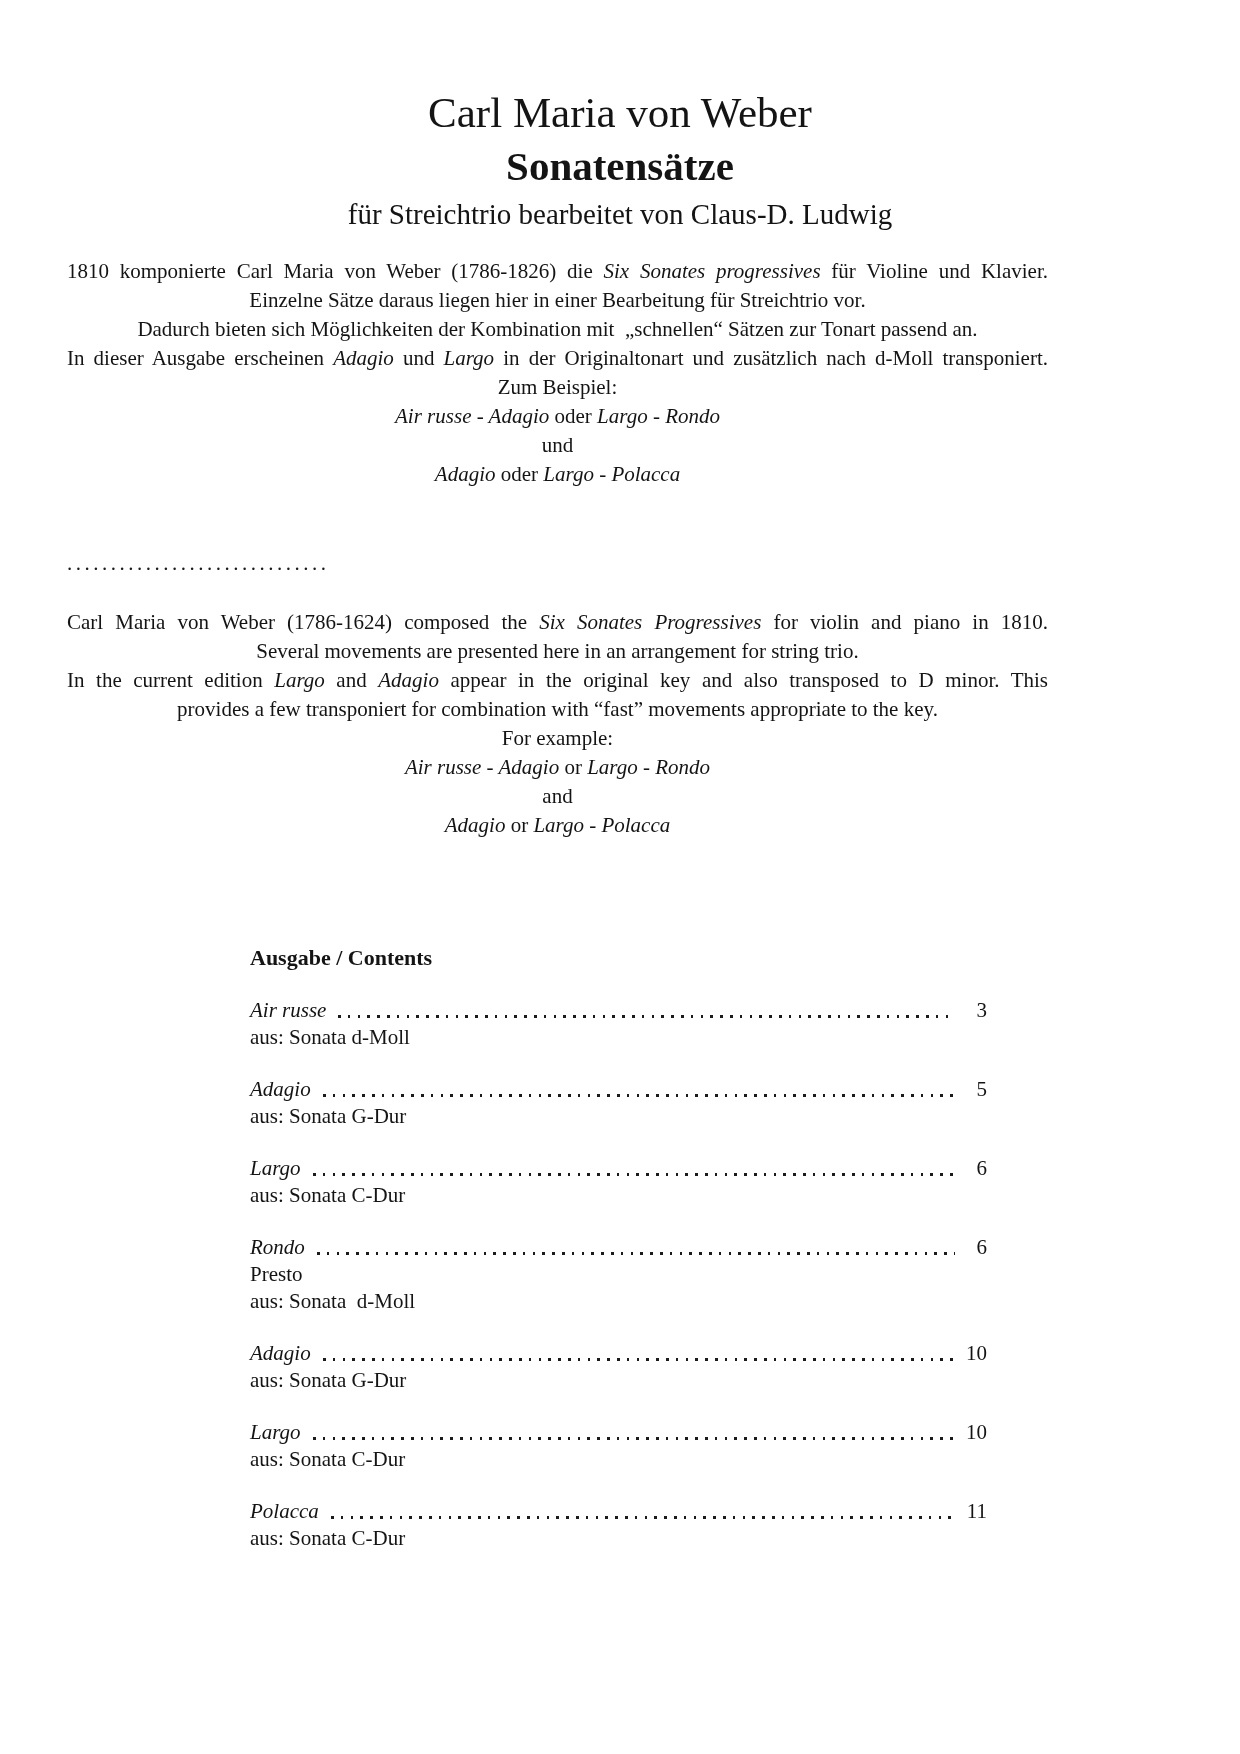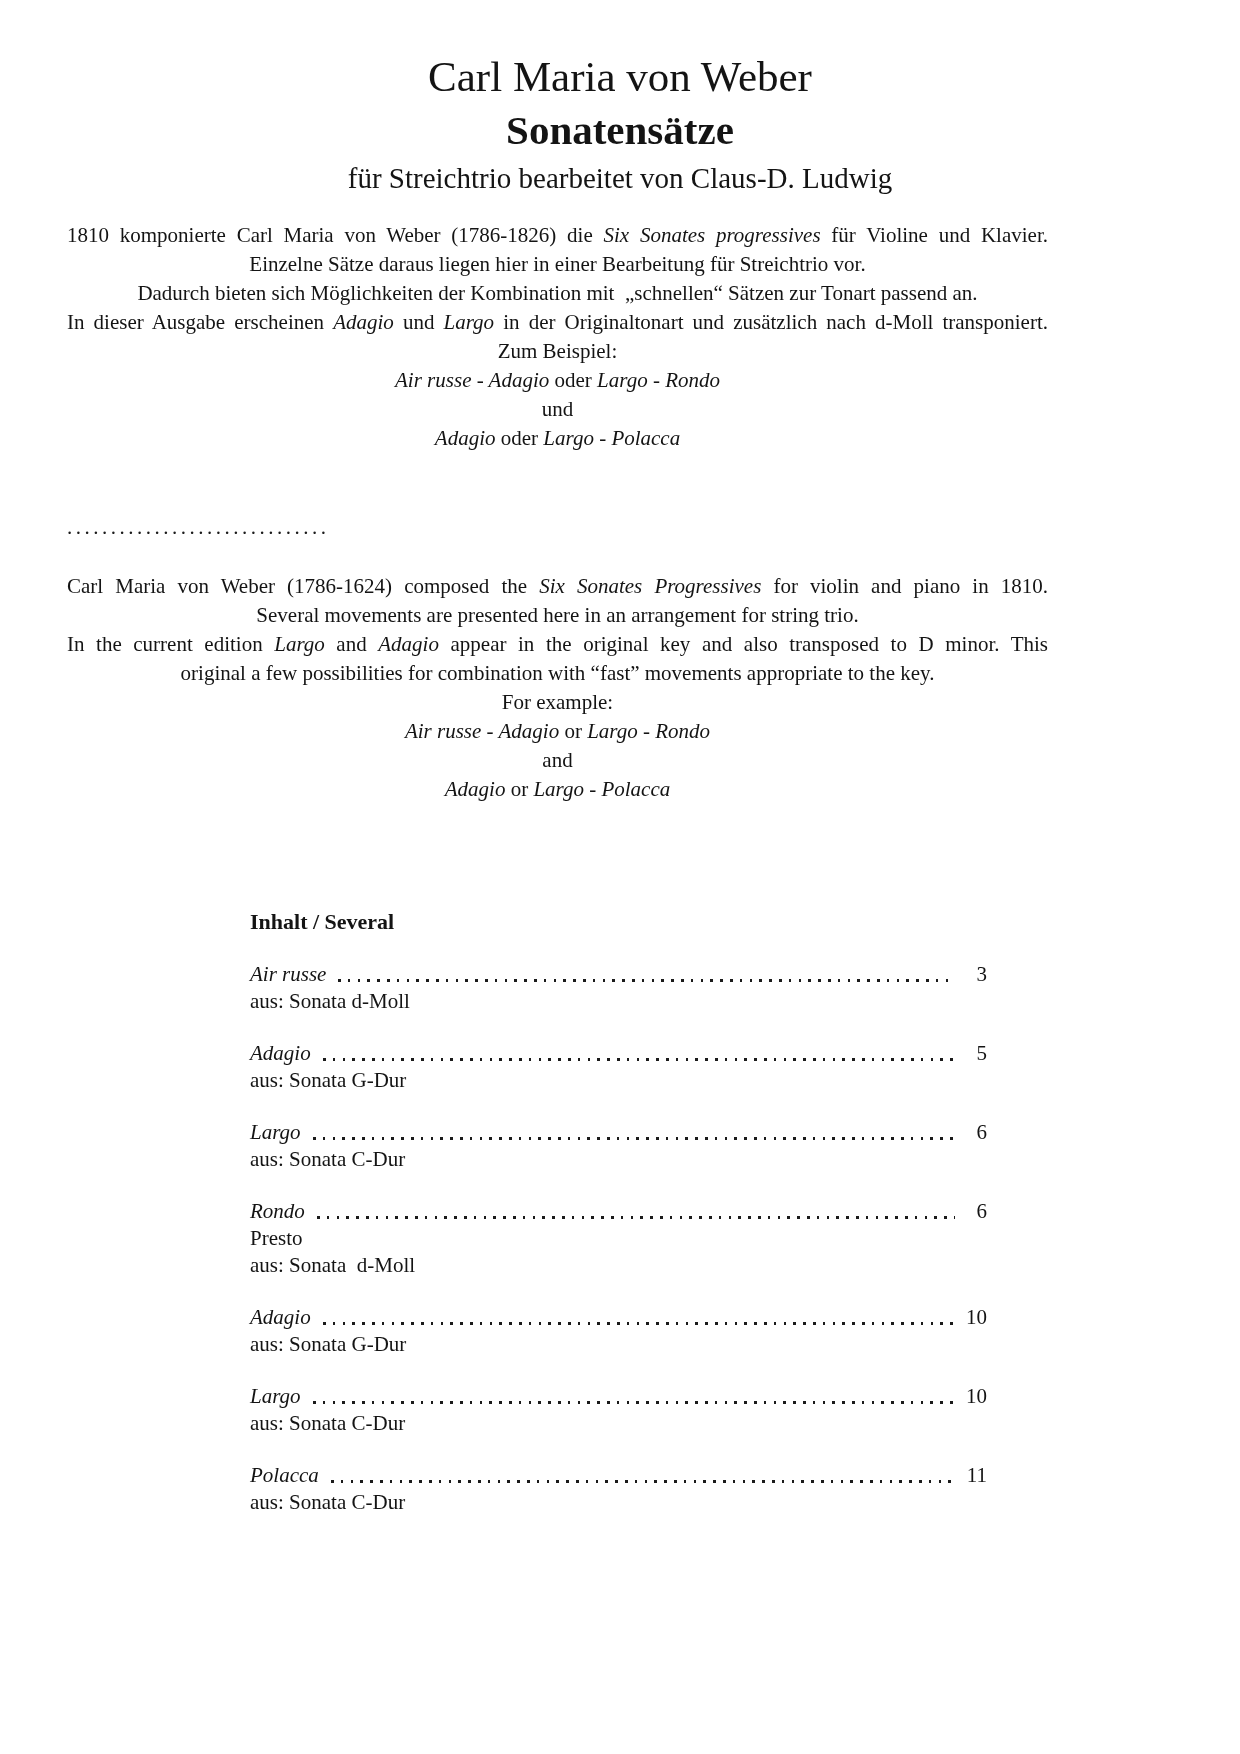--- a/index.html
+++ b/index.html
@@ -4,21 +4,21 @@
 <style>
   html, body { margin: 0; padding: 0; background: #ffffff; }
   .page {
     position: relative;
     width: 1240px;
     height: 1754px;
     background: #ffffff;
     color: #141414;
     font-family: "Liberation Serif", "DejaVu Serif", serif;
     overflow: hidden;
-    padding-top: 51px;
+    padding-top: 87px;
     box-sizing: border-box;
   }
   .title-block { text-align: center; }
   .author   { font-size: 43px; line-height: 52px; }
   .work     { font-size: 41px; line-height: 50px; font-weight: bold; margin-top: 2px; }
   .subtitle { font-size: 29px; line-height: 38px; margin-top: 4px; }
 
   .body-text { margin-left: 67px; width: 981px; font-size: 21px; }
   .line { line-height: 29px; white-space: pre-wrap; text-align: center; }
   .fill { text-align: justify; text-align-last: justify; }
@@ -72,29 +72,29 @@
     <div class="line">und</div>
     <div class="line"><em>Adagio</em><span> oder </span><em>Largo - Polacca</em></div>
   </div>
 
   <div class="sep">..............................</div>
 
   <div class="body-text english">
     <div class="line fill"><span>Carl Maria von Weber (1786-1624) composed the </span><em>Six Sonates Progressives</em><span> for violin and piano in 1810.</span></div>
     <div class="line">Several movements are presented here in an arrangement for string trio.</div>
     <div class="line fill"><span>In the current edition </span><em>Largo</em><span> and </span><em>Adagio</em><span> appear in the original key and also transposed to D minor. This</span></div>
-    <div class="line">original a few possibilities for combination with “fast” movements appropriate to the key.</div>
+    <div class="line">provides a few transponiert for combination with “fast” movements appropriate to the key.</div>
     <div class="line">For example:</div>
     <div class="line"><em>Air russe - Adagio</em><span> or </span><em>Largo - Rondo</em></div>
     <div class="line">and</div>
     <div class="line"><em>Adagio</em><span> or </span><em>Largo - Polacca</em></div>
   </div>
 
   <div class="toc">
-    <div class="toc-heading">Inhalt / Several</div>
+    <div class="toc-heading">Ausgabe / Contents</div>
 
     <div class="toc-entry">
       <div class="toc-row">
         <span class="toc-title">Air russe</span>
         <span class="leader"></span>
         <span class="toc-num">3</span>
       </div>
       <div class="toc-sub">aus: Sonata d-Moll</div>
     </div>
 

